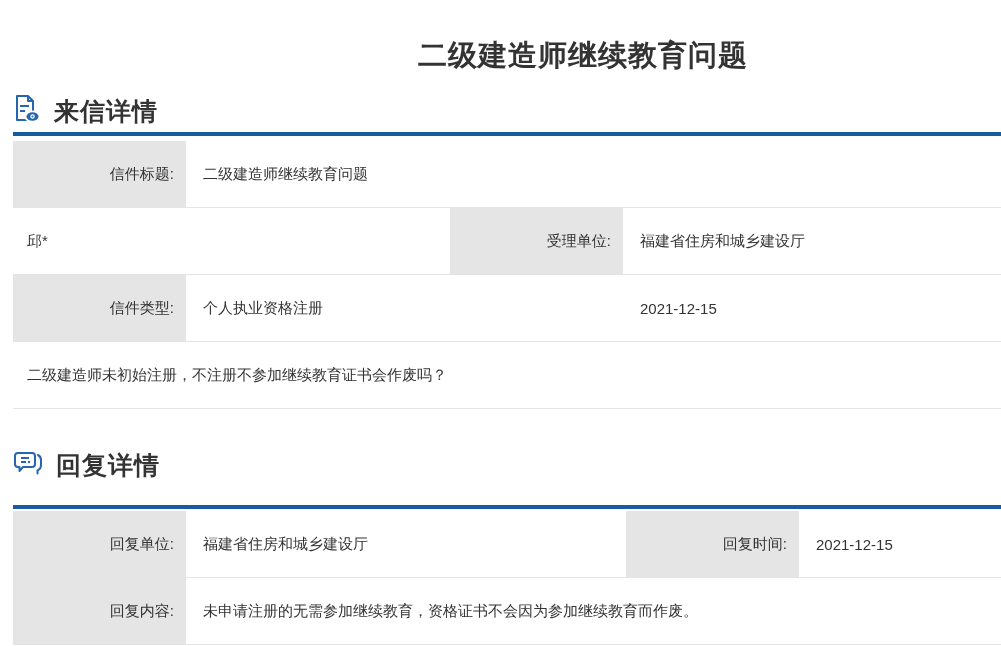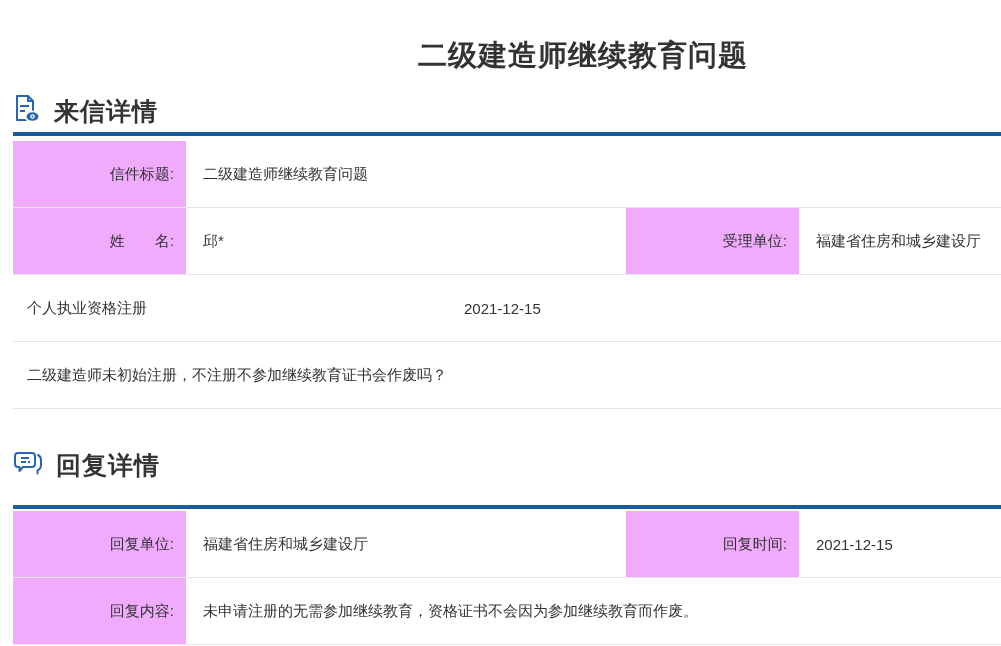--- a/index.html
+++ b/index.html
@@ -60,21 +60,21 @@
   }
   .cell {
     display: flex;
     align-items: center;
     overflow: hidden;
     white-space: nowrap;
   }
   .cell-label {
     width: 173px;
     margin-right: 3px;
-    background: #f0abfc;
+    background: #e5e5e5;
     justify-content: flex-end;
     padding-right: 12px;
     color: #333333;
   }
   .cell-value {
     background: #ffffff;
     padding-left: 14px;
     color: #333333;
   }
   .cell-value.half { width: 434px; margin-right: 3px; }
@@ -105,26 +105,26 @@
       <span class="section-title">来信详情</span>
     </div>
     <div class="blue-rule rule-first"></div>
 
     <div class="detail-table first">
       <div class="detail-row">
         <div class="cell cell-label">信件标题:</div>
         <div class="cell cell-value full">二级建造师继续教育问题</div>
       </div>
       <div class="detail-row">
-        <div class="cell cell-label">姓　　名:</div>
         <div class="cell cell-value half">邱*</div>
         <div class="cell cell-label">受理单位:</div>
         <div class="cell cell-value last">福建省住房和城乡建设厅</div>
       </div>
       <div class="detail-row">
+        <div class="cell cell-label">信件类型:</div>
         <div class="cell cell-value half">个人执业资格注册</div>
         <div class="cell cell-value last">2021-12-15</div>
       </div>
       <div class="detail-row">
         <div class="cell cell-value full">二级建造师未初始注册，不注册不参加继续教育证书会作废吗？</div>
       </div>
     </div>
 
     <div class="section-header second">
       <span class="section-icon">

